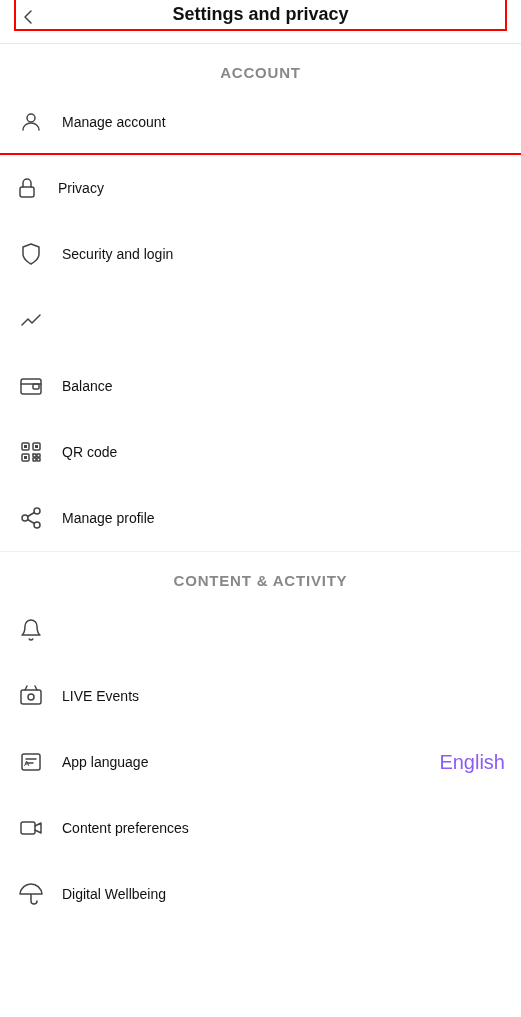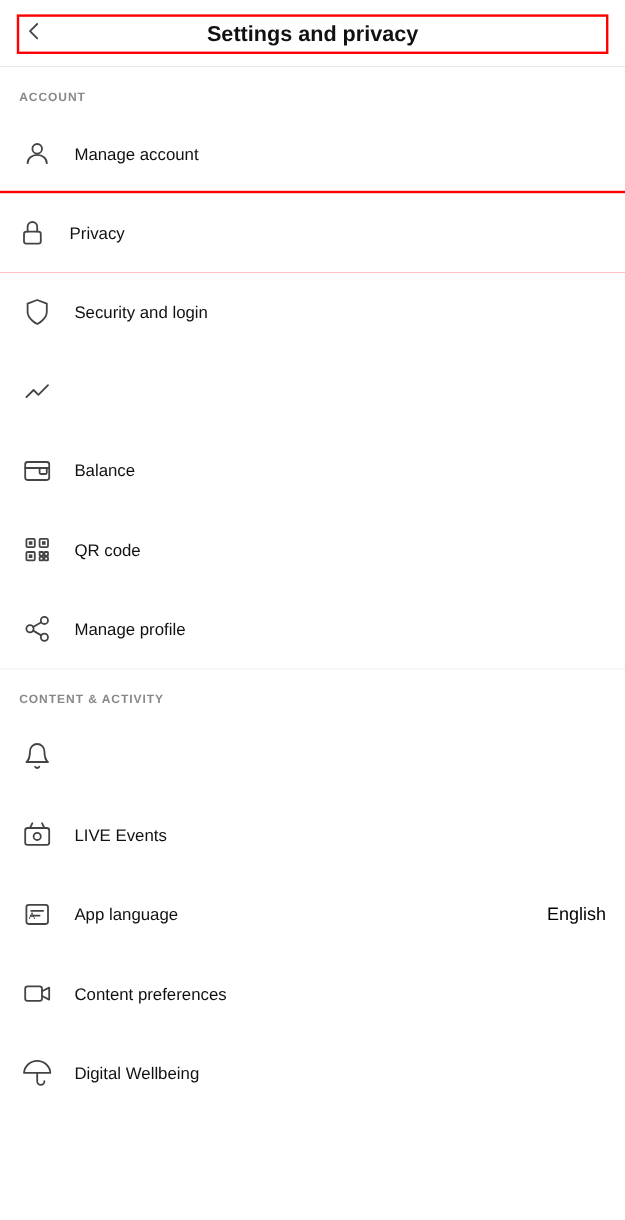--- a/index.html
+++ b/index.html
@@ -7,25 +7,25 @@
       width: 521px;
       min-height: 1017px;
       background: #fff;
       font-family: -apple-system, BlinkMacSystemFont, 'Segoe UI', sans-serif;
       color: #111;
     }
 
     
     .header {
       display: flex;
-      align-items: flex-start;
+      align-items: flex-end;
       padding: 14px 16px;
       border-bottom: 1px solid #e8e8e8;
       position: relative;
-      height: 56px;
+      height: 44px;
     }
     .back-btn {
       position: absolute;
       left: 16px;
       background: none;
       border: none;
       cursor: pointer;
       font-size: 20px;
       color: #111;
       display: flex;
@@ -35,26 +35,27 @@
       flex: 1;
       text-align: center;
       font-size: 18px;
       font-weight: 600;
       outline: 2px solid red;
       padding: 4px 12px;
     }
 
     
     .section-label {
-      font-size: 10px;
+      font-size: 15px;
       font-weight: 600;
       color: #888;
       letter-spacing: 0.8px;
       padding: 20px 16px 8px 16px;
       text-transform: uppercase;
+      text-align: center;
     }
 
     
     .menu-item {
       display: flex;
       align-items: center;
       padding: 18px 16px;
       cursor: pointer;
       position: relative;
       background: #fff;
@@ -71,22 +72,22 @@
       justify-content: center;
       margin-right: 16px;
       flex-shrink: 0;
     }
     .menu-item .label {
       font-size: 14px;
       color: #111;
       flex: 1;
     }
     .menu-item .value {
-      font-size: 15px;
-      color: #000000;
+      font-size: 20px;
+      color: #8b5cf6;
     }
 
     svg {
       width: 24px;
       height: 24px;
       stroke: #444;
       fill: none;
       stroke-width: 1.5;
       stroke-linecap: round;
       stroke-linejoin: round;

